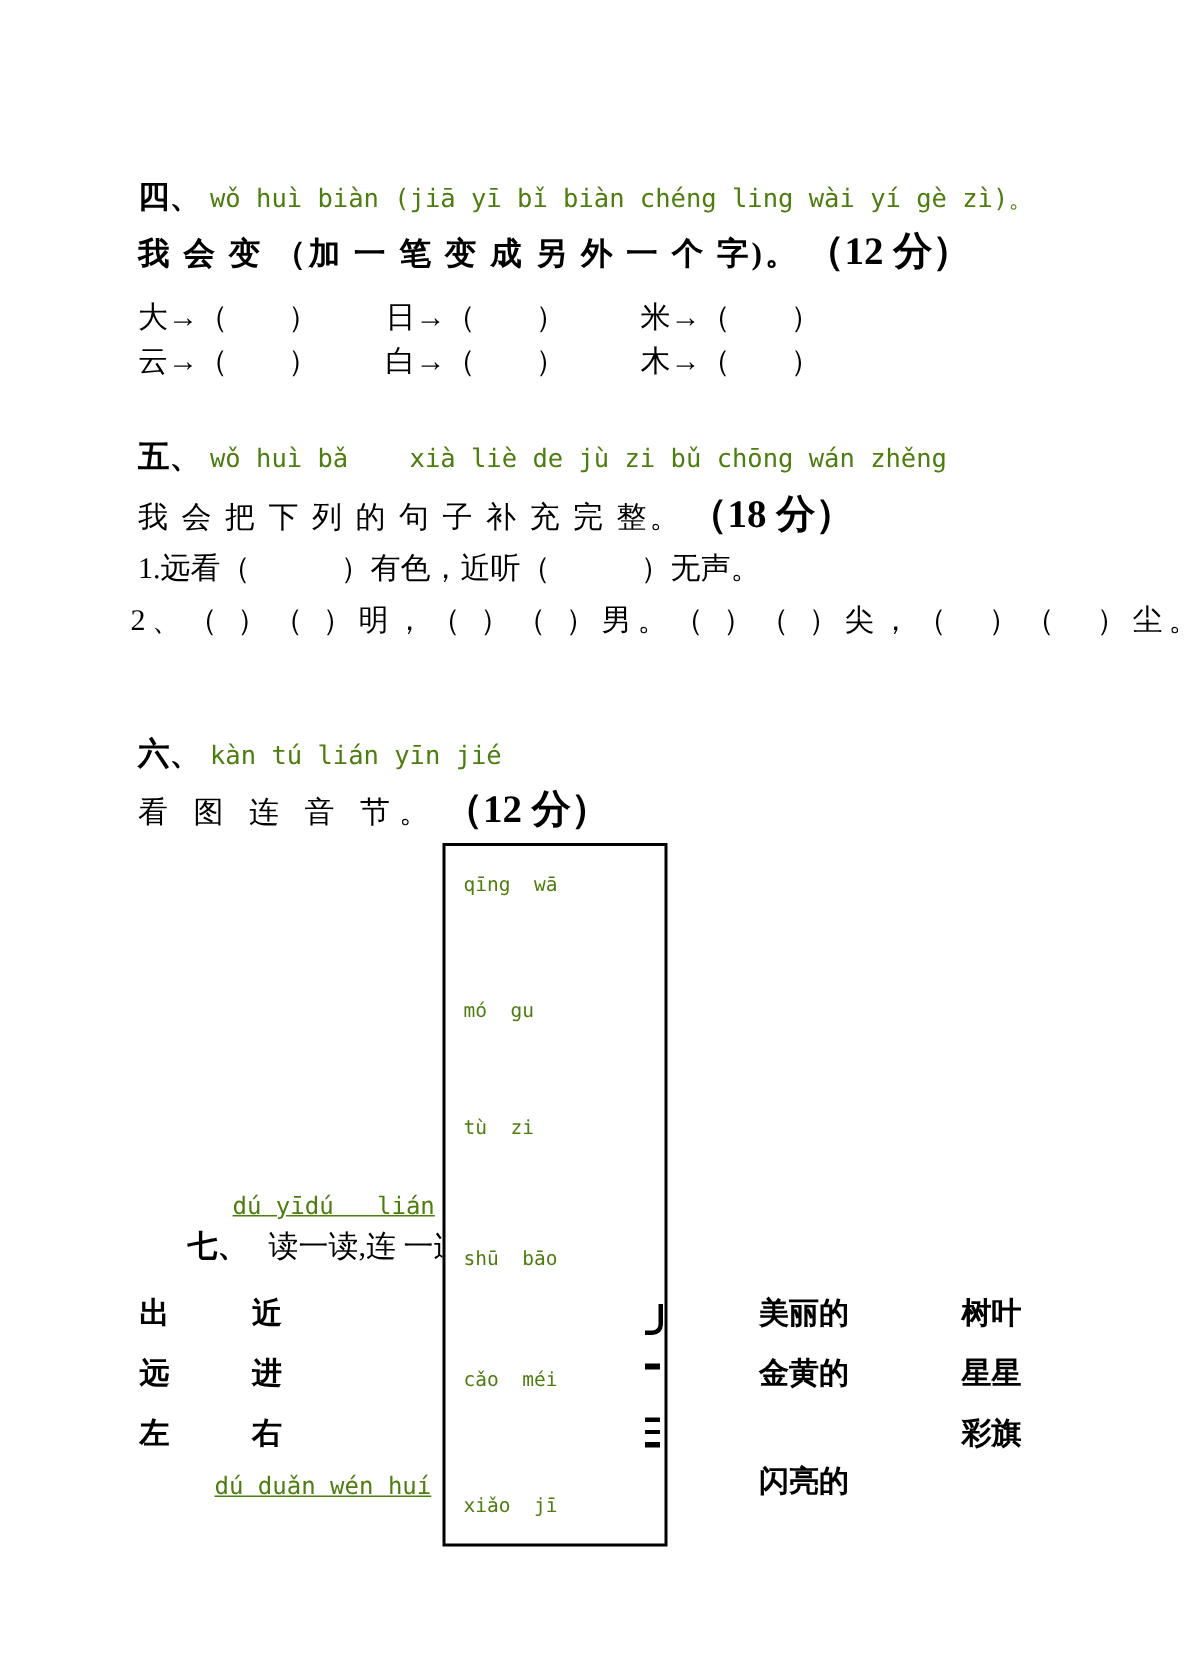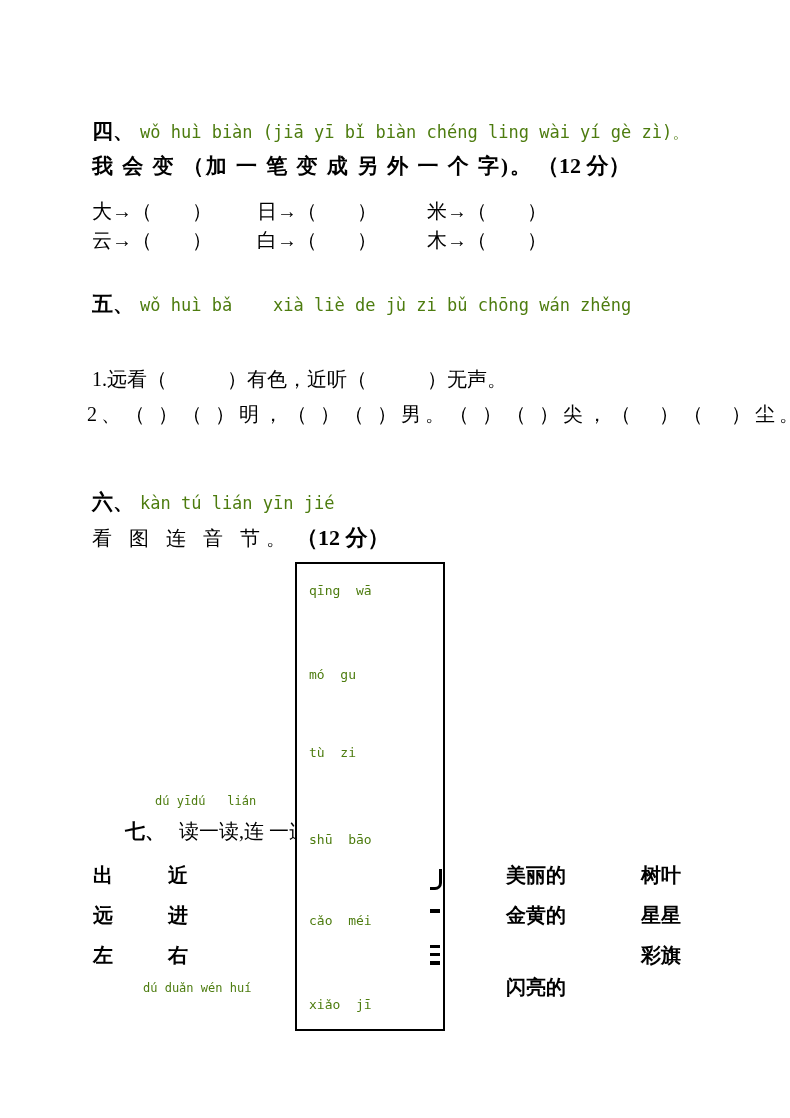--- a/index.html
+++ b/index.html
@@ -8,28 +8,28 @@
   .abs{position:absolute;}
   .line{white-space:nowrap;line-height:1.25;}
   .cjk{font-family:"Liberation Serif","DejaVu Serif",serif;color:#000;}
   .pin{font-family:"DejaVu Sans Mono","Liberation Mono",monospace;color:#4d7c0f;white-space:pre;}
   .b{font-weight:bold;}
   .num{font-size:21px;font-weight:bold;letter-spacing:0;margin-right:6px;}
   .hpin{font-size:17px;}
   .title4{font-size:21px;font-weight:bold;letter-spacing:2px;white-space:pre;}
   .title5{font-size:20px;letter-spacing:2px;white-space:pre;}
   .title6{font-size:20px;letter-spacing:6px;white-space:pre;}
-  .score{font-weight:bold;font-size:22px;letter-spacing:0;margin-left:4px;font-family:Liberation Serif, serif;}
+  .score{font-weight:bold;font-size:26px;letter-spacing:0;margin-left:4px;font-family:Liberation Serif, serif;}
   .blank-item{font-size:20px;white-space:pre;}
   .q{font-size:20px;white-space:pre;}
   .q2{letter-spacing:4px;}
   .q3{letter-spacing:3px;}
   .pinbox{background:#ffffff;border:2px solid #000;z-index:5;}
   .boxitem{font-size:13px;}
-  .s7pin{font-size:12px;}
+  .s7pin{font-size:16px;text-decoration:underline;}
   .s7head{font-size:20px;}
   .word{font-size:20px;font-weight:bold;}
   .frag{z-index:6;}
   .frag1{width:9px;height:18px;border-right:3px solid #000;border-bottom:3px solid #000;
          border-bottom-right-radius:7px;}
   .frag2{width:10px;height:4px;background:#000;}
   .frag3{width:10px;height:20px;
          background:linear-gradient(to bottom,#000 0 3px,#fff 3px 8px,#000 8px 11px,#fff 11px 16px,#000 16px 20px);}
 </style>
 </head>
@@ -49,20 +49,23 @@
     <span class="abs cjk blank-item" style="left:427px;top:198px;">米→（　　）</span>
   </div>
   <div>
     <span class="abs cjk blank-item" style="left:92px;top:227px;">云→（　　）</span>
     <span class="abs cjk blank-item" style="left:257px;top:227px;">白→（　　）</span>
     <span class="abs cjk blank-item" style="left:427px;top:227px;">木→（　　）</span>
   </div>
 
   <div class="abs line" style="left:92px;top:291px;">
     <span class="cjk num">五、</span><span class="pin hpin">wǒ huì bǎ    xià liè de jù zi bǔ chōng wán zhěng</span>
+  </div>
+  <div class="abs line" style="left:92px;top:327px;">
+    <span class="cjk title5">我 会 把 下 列 的 句 子 补 充 完 整。</span><span class="cjk score">（18 分）</span>
   </div>
   <div class="abs line cjk q" style="left:92px;top:367px;">1.远看（　　　）有色，近听（　　　）无声。</div>
   <div class="abs line cjk q q2" style="left:87px;top:402px;">2、（ ）（ ）明，（ ）（ ）男。（ ）（ ）尖，（　）（　）尘。</div>
 
   <div class="abs line" style="left:92px;top:489px;">
     <span class="cjk num">六、</span><span class="pin hpin">kàn tú lián yīn jié</span>
   </div>
   <div class="abs line" style="left:92px;top:524px;">
     <span class="cjk title6">看 图 连 音 节。</span><span class="cjk score">（12 分）</span>
   </div>

